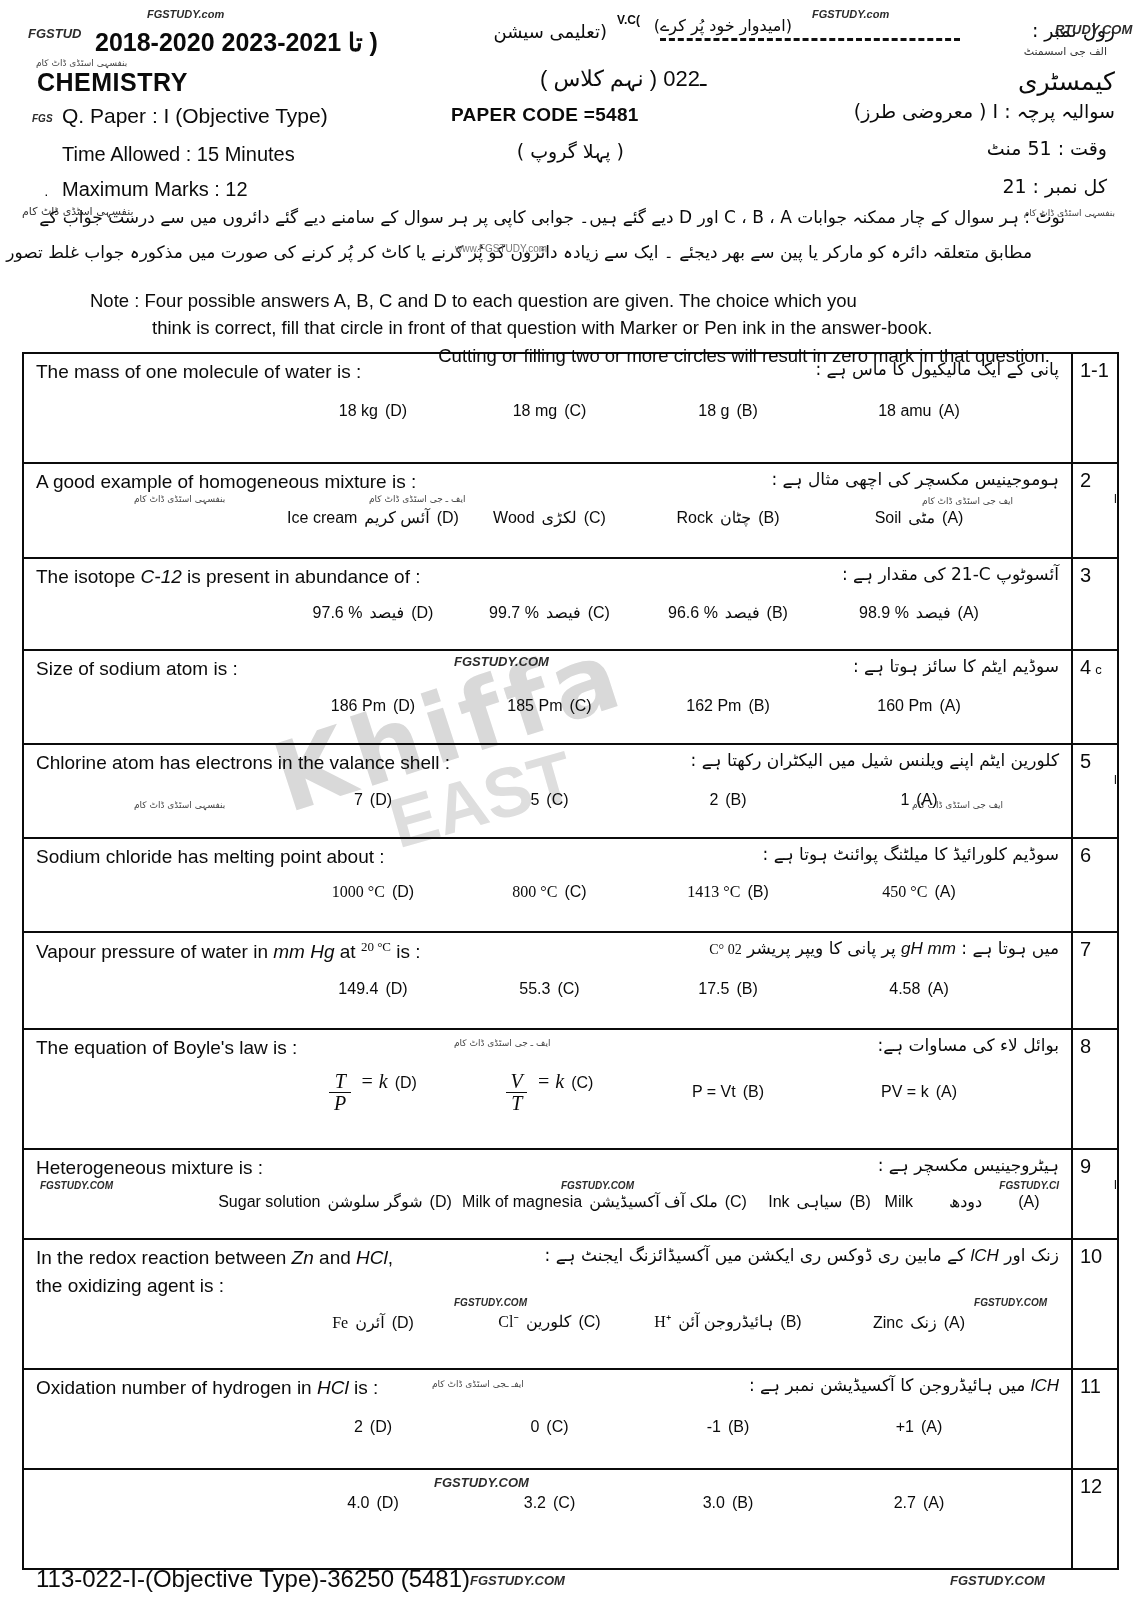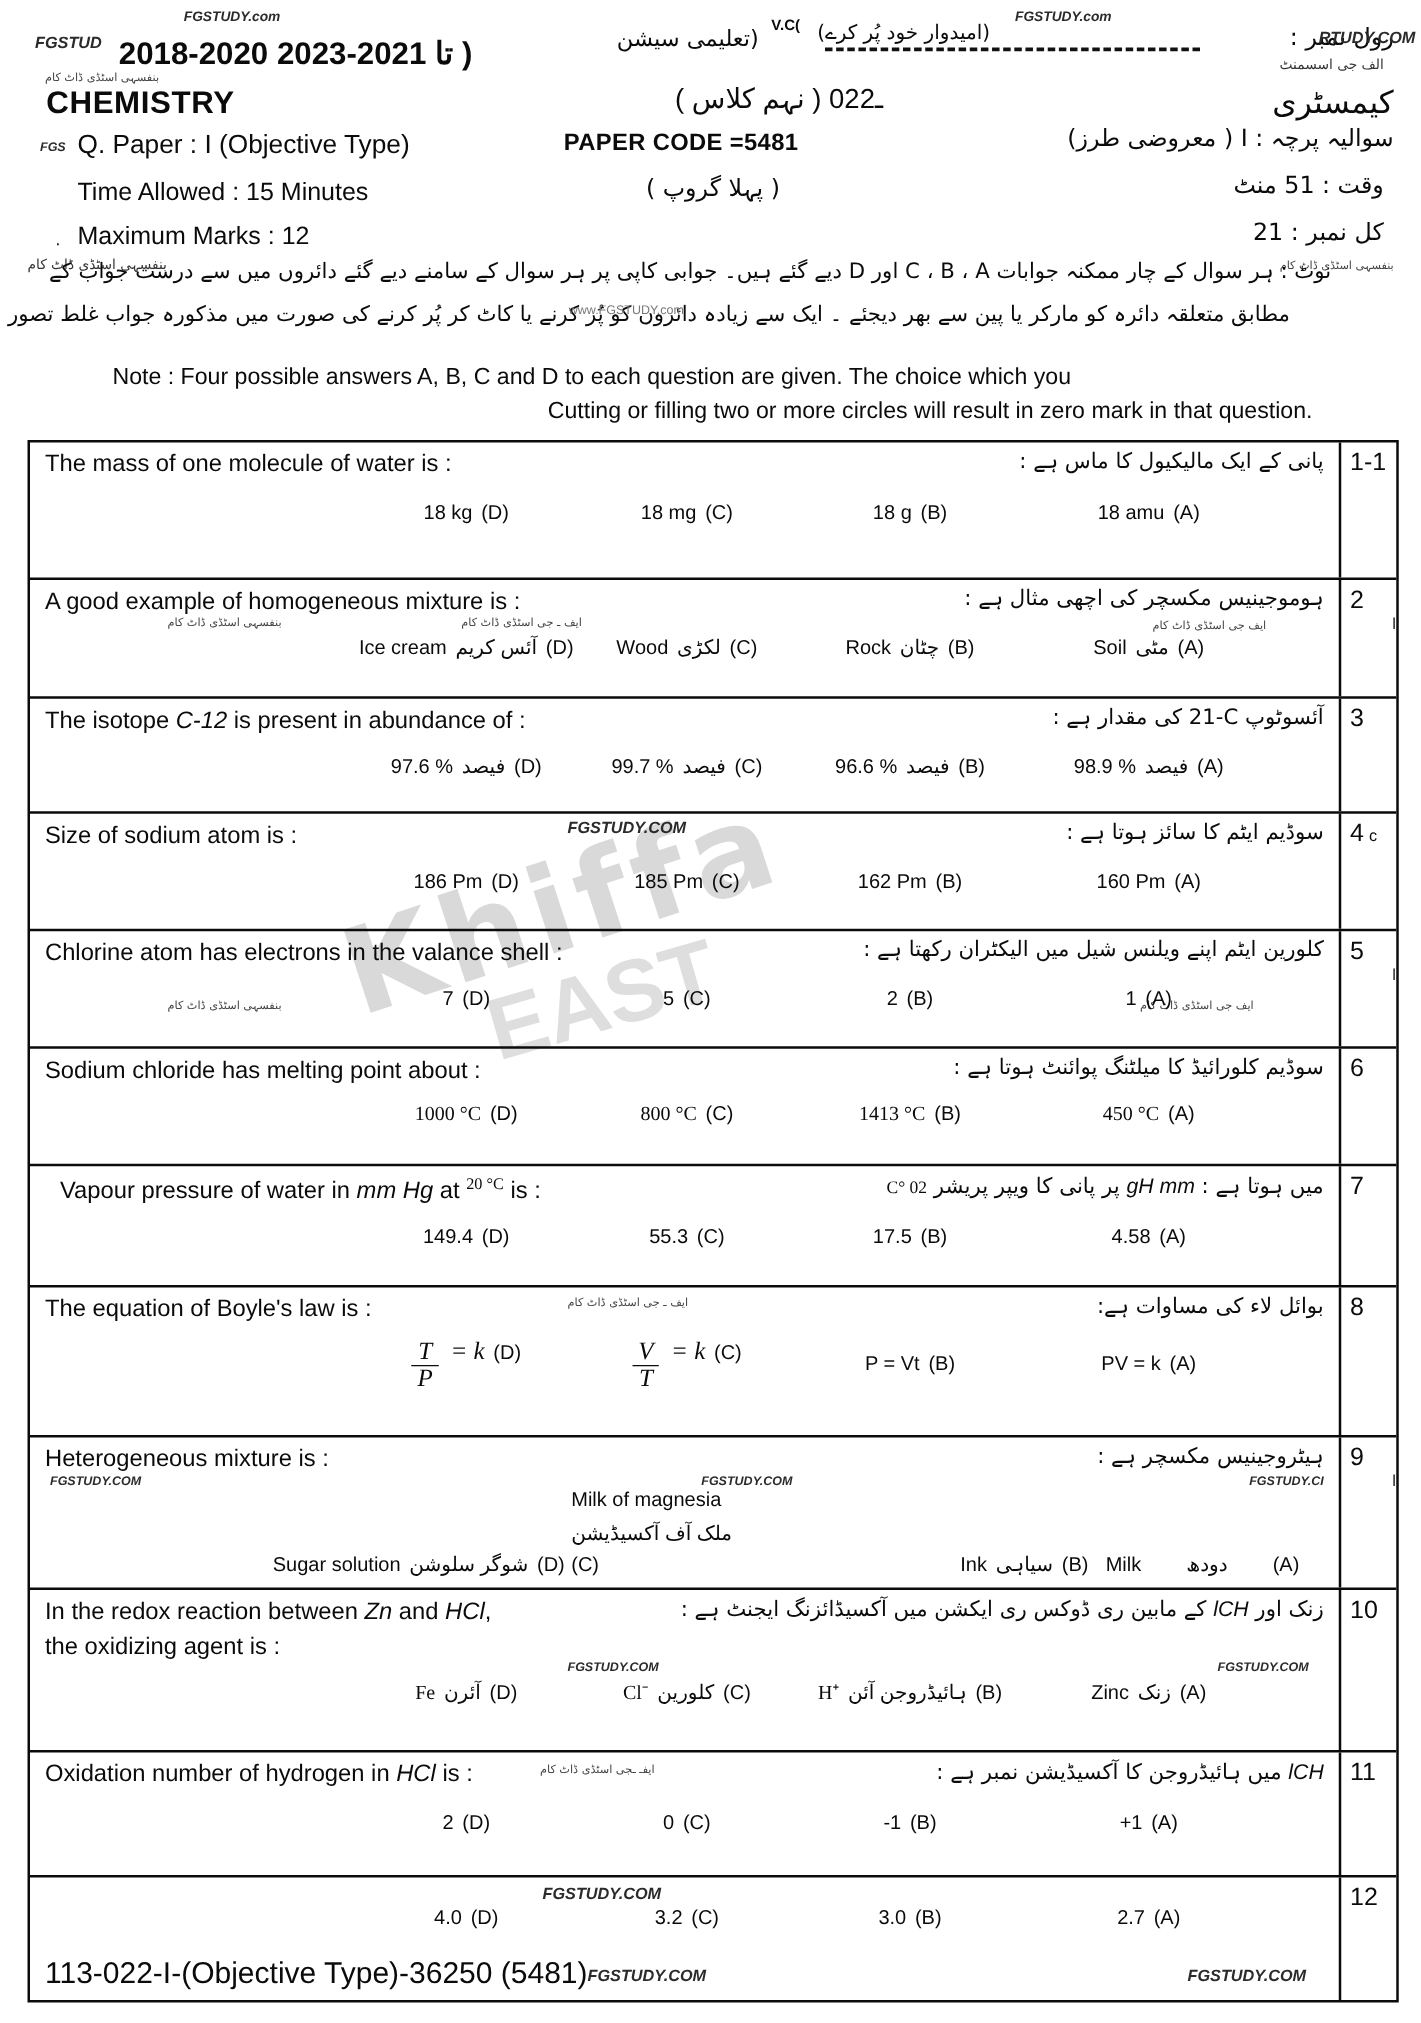--- a/index.html
+++ b/index.html
@@ -310,20 +310,21 @@
 <div class="ur xs" style="position:absolute; left:22px; top:206px; z-index:5;">بنفسہی اسٹڈی ڈاٹ کام</div>
 <div class="ur tiny" style="position:absolute; right:22px; top:208px; z-index:5;">بنفسہی اسٹڈی ڈاٹ کام</div>
 
 <div class="ur note-ur-1">نوٹ : ہر سوال کے چار ممکنہ جوابات A ، B ، C اور D دیے گئے ہیں۔ جوابی کاپی پر ہر سوال کے سامنے دیے گئے دائروں میں سے درست جواب کے</div>
 <div class="ur note-ur-2">مطابق متعلقہ دائرہ کو مارکر یا پین سے بھر دیجئے ۔  ایک سے زیادہ دائروں کو پُر کرنے یا کاٹ کر پُر کرنے کی صورت میں مذکورہ جواب غلط تصور ہو گا۔</div>
 
 <div class="wm xs lt" style="left:455px; top:243px; font-weight:normal; font-style:normal; color:#777;">www.FGSTUDY.com</div>
 
 <div class="note-eng eng">
   <div>Note :  Four possible answers A, B, C and D to each question are given. The choice which you</div>
+  <div class="l2">think is correct, fill that circle in front of that question with Marker or Pen ink in the answer-book.</div>
   <div class="l3">Cutting or filling two or more circles will result in zero mark in that question.</div>
 </div>
 
 <div class="qtable">
 
   <div class="qrow" style="min-height:108px;">
     <div class="qbody">
       <div class="qline">
         <span class="qtext eng">The mass of one molecule of water is :</span>
         <span class="ur">پانی کے ایک مالیکیول  کا ماس ہے :</span>
@@ -511,21 +512,21 @@
           <span class="ov up serif">450 °C</span>
           <span class="lbl">(A)</span>
         </span>
       </div>
     </div>
     <div class="qnum">
       <span>6</span>
     </div>
   </div>
 
-  <div class="qrow" style="min-height:95px;padding-left:12px;">
+  <div class="qrow" style="min-height:95px;">
     <div class="qbody">
       <div class="qline">
         <span class="qtext eng">Vapour pressure of water in <i>mm Hg</i> at <span class="sup serif">20&nbsp;°C</span> is :</span>
         <span class="ur">میں ہوتا ہے : <span class="eng" style="font-style:italic;">mm Hg</span> پر پانی کا ویپر پریشر <span class="eng serif" style="font-size:14px;">20&nbsp;°C</span></span>
       </div>
       <div class="opts" style="margin-top:16px;">
         <span class="optcell w1">
           <span class="ov up">149.4</span>
           <span class="lbl">(D)</span>
         </span>
@@ -595,21 +596,21 @@
       </div>
       <div class="wm xs" style="position:absolute; left:16px; top:30px;">FGSTUDY.COM</div>
       <div class="wm xs" style="position:absolute; left:537px; top:30px;">FGSTUDY.COM</div>
       <div class="wm xs" style="position:absolute; right:12px; top:30px;">FGSTUDY.CI</div>
       <div class="opts" style="margin-top:12px; padding-right:22px;">
         <span class="optcell" style="width:244px;">
           <span class="ov up eng">Sugar solution</span>
           <span class="uo">شوگر سلوشن</span>
           <span class="lbl">(D)</span>
         </span>
-        <span class="optcell" style="width:295px;flex-direction:column;">
+        <span class="optcell" style="width:295px;">
           <span class="ov up eng">Milk of magnesia</span>
           <span class="uo">ملک آف آکسیڈیشن</span>
           <span class="lbl">(C)</span>
         </span>
         <span class="optcell" style="width:135px;">
           <span class="ov up eng">Ink</span>
           <span class="uo">سیاہی</span>
           <span class="lbl">(B)</span>
         </span>
         <span class="optcell" style="width:150px;gap:36px;">

